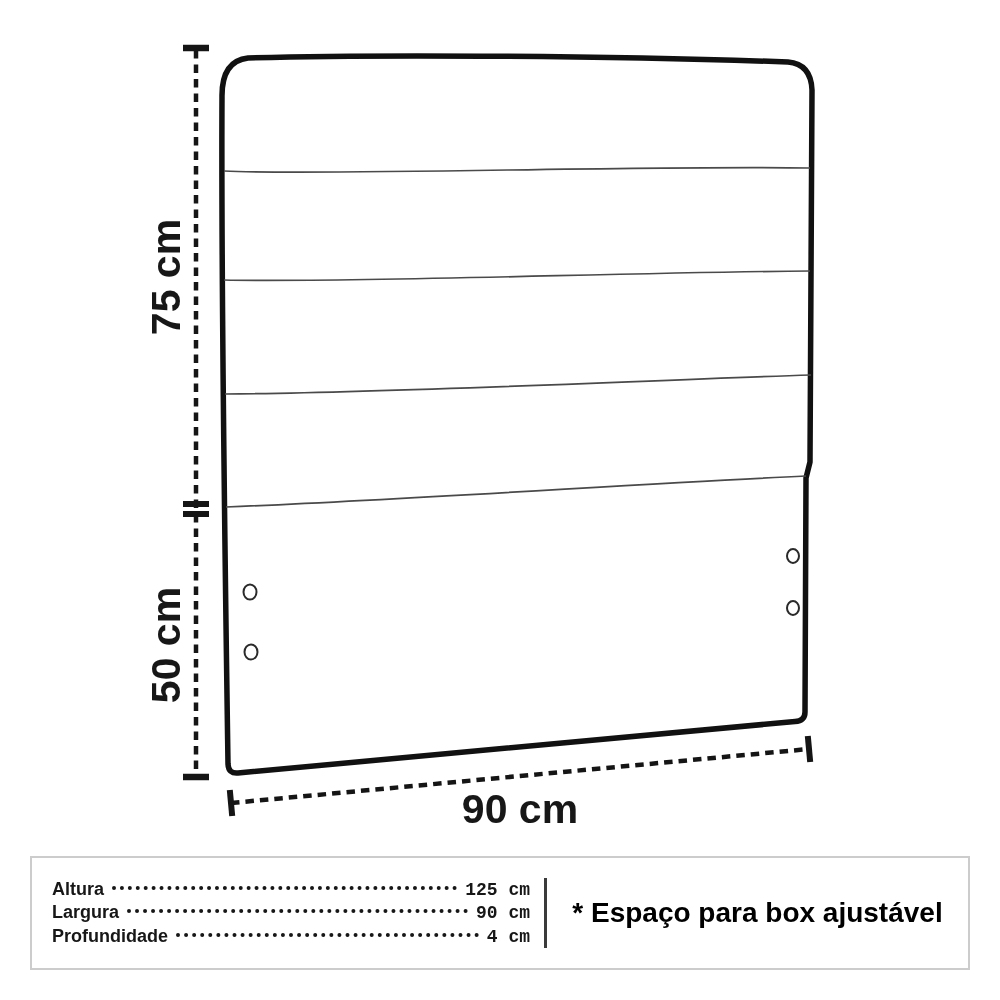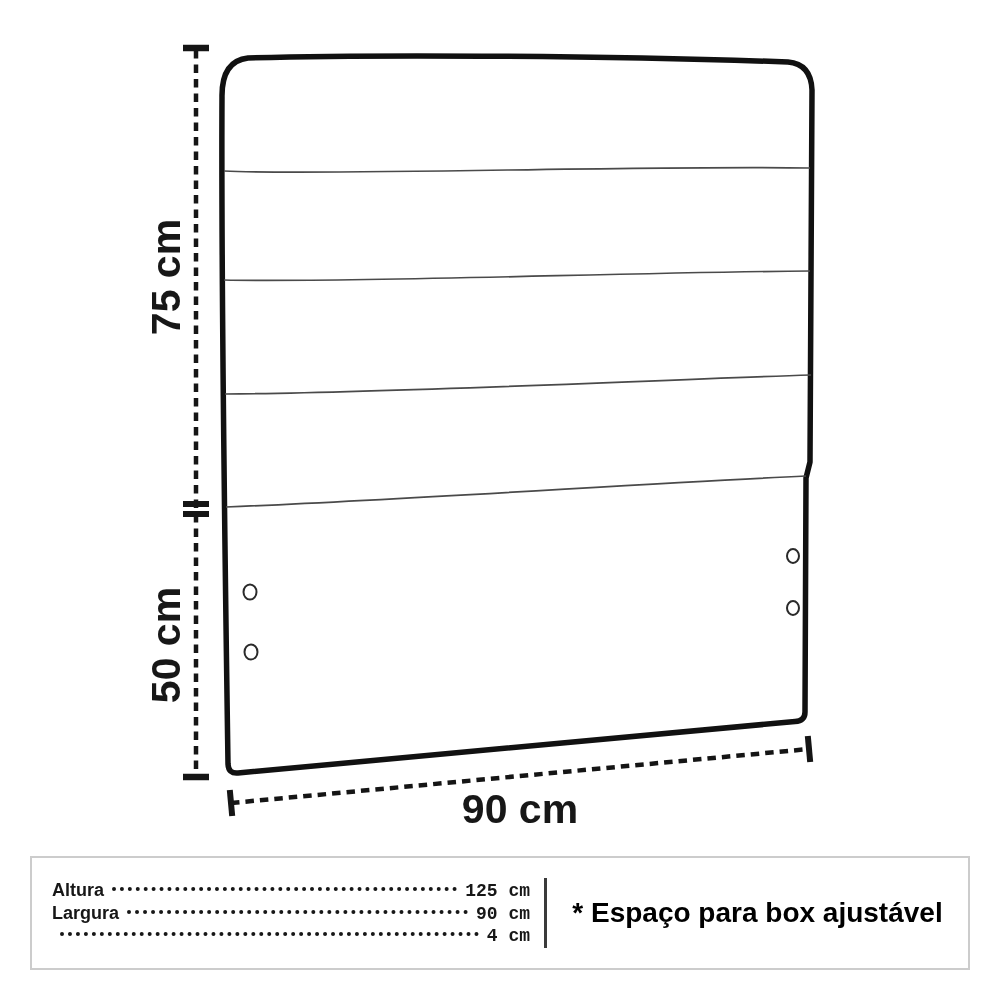--- a/index.html
+++ b/index.html
@@ -137,20 +137,21 @@
         <span>Altura</span>
         <span class="leader"></span>
         <span class="spec-value">125 cm</span>
       </div>
       <div class="spec-row">
         <span>Largura</span>
         <span class="leader"></span>
         <span class="spec-value">90 cm</span>
       </div>
       <div class="spec-row">
+        <span>Profundidade</span>
         <span class="leader"></span>
         <span class="spec-value">4 cm</span>
       </div>
     </div>
     <div class="divider"></div>
     <div class="note">
       <div>* Espaço para box ajustável</div>
     </div>
   </div>
 

